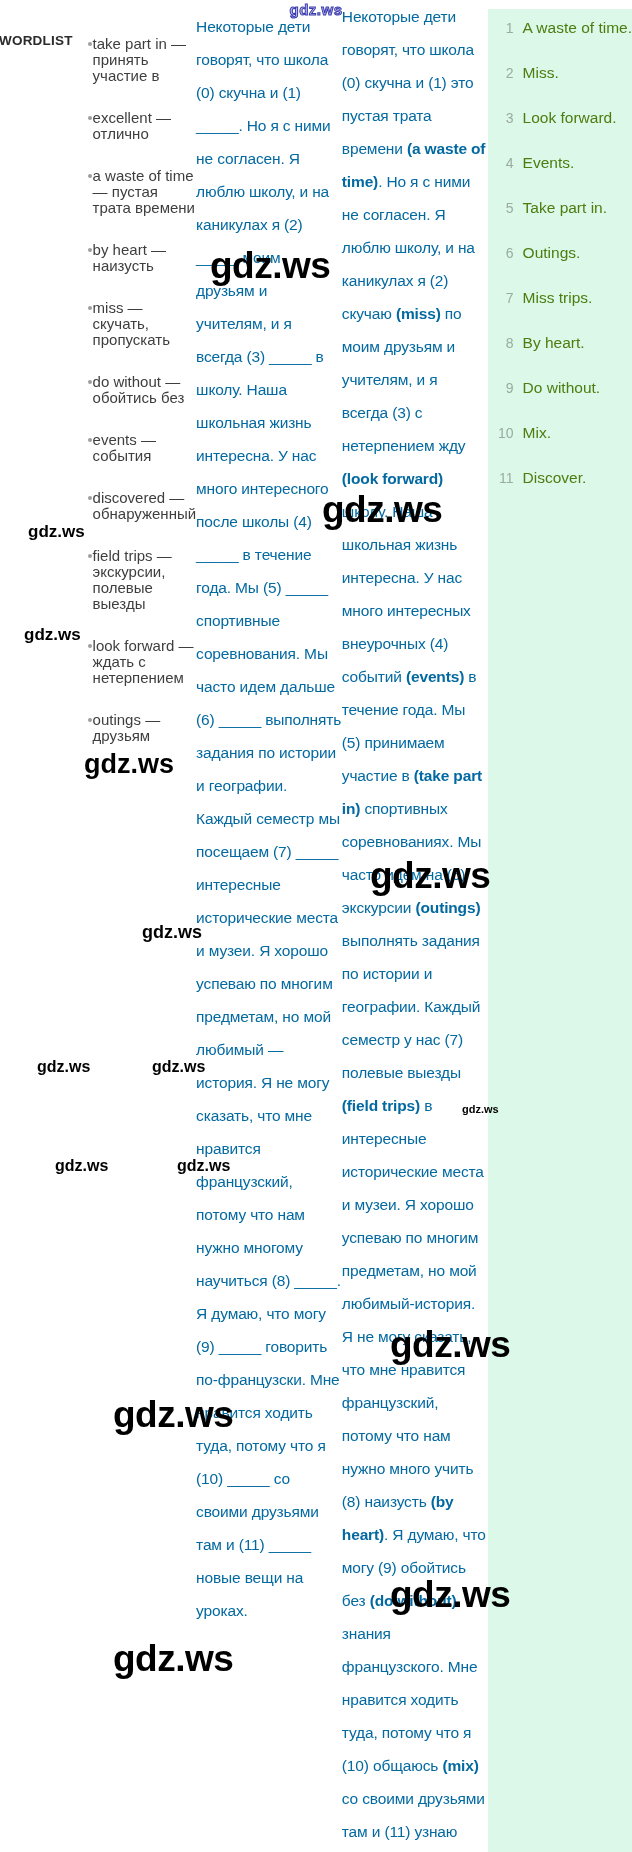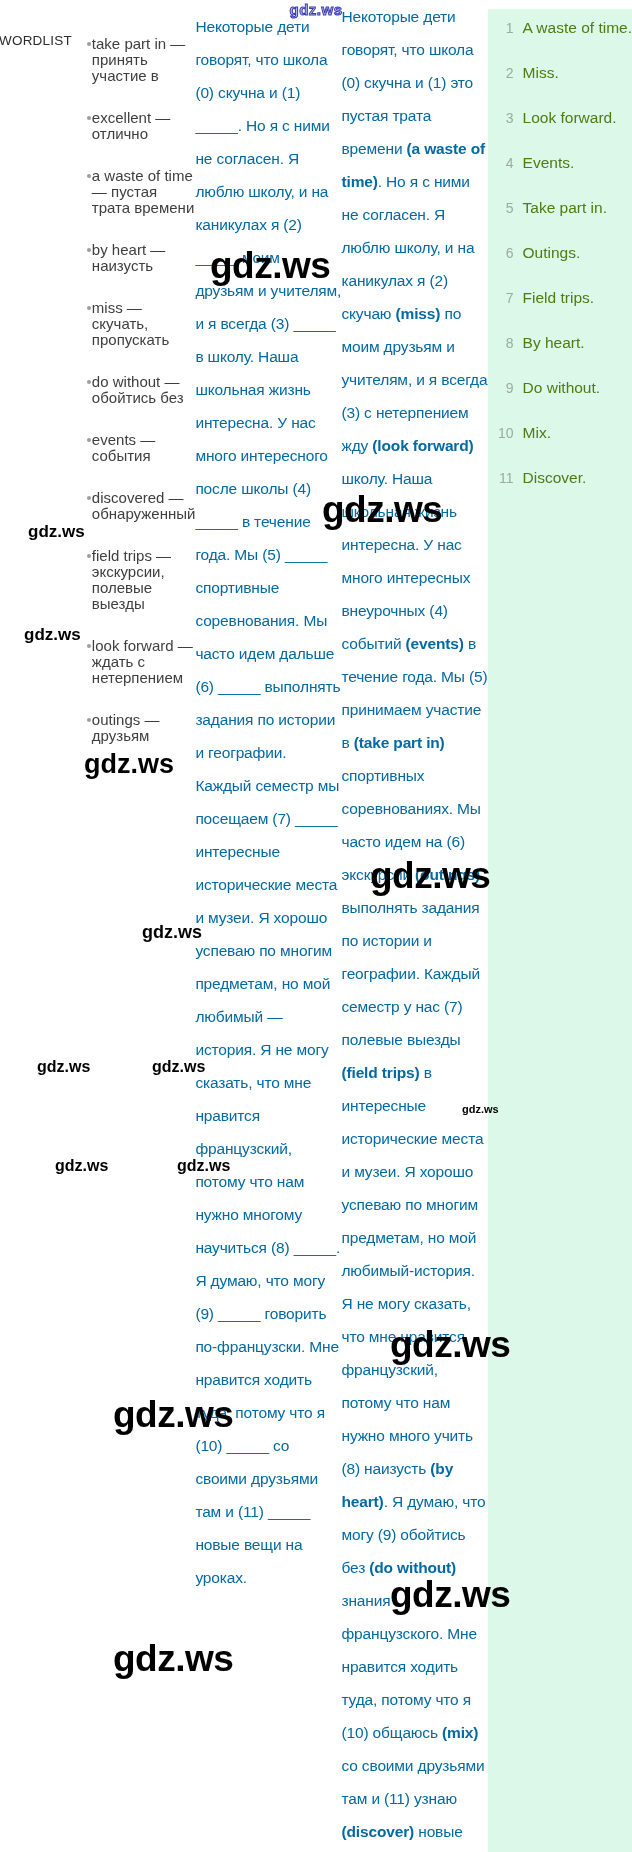--- a/index.html
+++ b/index.html
@@ -11,21 +11,21 @@
     display:flex;
     background:#ffffff;
     font-family:"Liberation Sans","DejaVu Sans",sans-serif;
     color:#3c3c3c;
   }
   
   .wordlist-title{
     margin:33px 0 0 -1px;
     font-size:13.5px;
     line-height:16px;
-    font-weight:400;
+    font-weight:700;
     letter-spacing:.2px;
     color:#2b2b2b;
   }
   
   ul.wordlist{
     list-style:none;
     margin:36px 0 0 0;
     padding:0;
   }
   ul.wordlist li{
@@ -145,21 +145,21 @@
 
   <p class="para" id="para2"><span>Некоторые дети говорят, что школа (0) скучна и (1) это пустая трата времени </span><span class="b">(a waste of time)</span><span>. Но я с ними не согласен. Я люблю школу, и на каникулах я (2) скучаю </span><span class="b">(miss)</span><span> по моим друзьям и учителям, и я всегда (3) с нетерпением жду </span><span class="b">(look forward)</span><span> школу. Наша школьная жизнь интересна. У нас много интересных внеурочных (4) событий </span><span class="b">(events)</span><span> в течение года. Мы (5) принимаем участие в </span><span class="b">(take part in)</span><span> спортивных соревнованиях. Мы часто идем на (6) экскурсии </span><span class="b">(outings)</span><span> выполнять задания по истории и географии. Каждый семестр у нас (7) полевые выезды </span><span class="b">(field trips)</span><span> в интересные исторические места и музеи. Я хорошо успеваю по многим предметам, но мой любимый-история. Я не могу сказать, что мне нравится французский, потому что нам нужно много учить (8) наизусть </span><span class="b">(by heart)</span><span>. Я думаю, что могу (9) обойтись без </span><span class="b">(do without)</span><span> знания французского. Мне нравится ходить туда, потому что я (10) общаюсь </span><span class="b">(mix)</span><span> со своими друзьями там и (11) узнаю </span><span class="b">(discover)</span><span> новые вещи на уроках.</span></p>
 
   <div class="answers" id="answers">
       <div class="row"><span class="num">1</span><span class="label">A waste of time.</span></div>
       <div class="row"><span class="num">2</span><span class="label">Miss.</span></div>
       <div class="row"><span class="num">3</span><span class="label">Look forward.</span></div>
       <div class="row"><span class="num">4</span><span class="label">Events.</span></div>
       <div class="row"><span class="num">5</span><span class="label">Take part in.</span></div>
       <div class="row"><span class="num">6</span><span class="label">Outings.</span></div>
-      <div class="row"><span class="num">7</span><span class="label">Field trips.</span></div>
+      <div class="row"><span class="num">7</span><span class="label">Miss trips.</span></div>
       <div class="row"><span class="num">8</span><span class="label">By heart.</span></div>
       <div class="row"><span class="num">9</span><span class="label">Do without.</span></div>
       <div class="row"><span class="num">10</span><span class="label">Mix.</span></div>
       <div class="row"><span class="num">11</span><span class="label">Discover.</span></div>
     </div>
 
   <div class="wm wm-big   wm-miss">gdz.ws</div>
   <div class="wm wm-big   wm-outings-big">gdz.ws</div>
   <div class="wm wm-small wm-outings-sm">gdz.ws</div>
   <div class="wm wm-small wm-p1-sm">gdz.ws</div>

